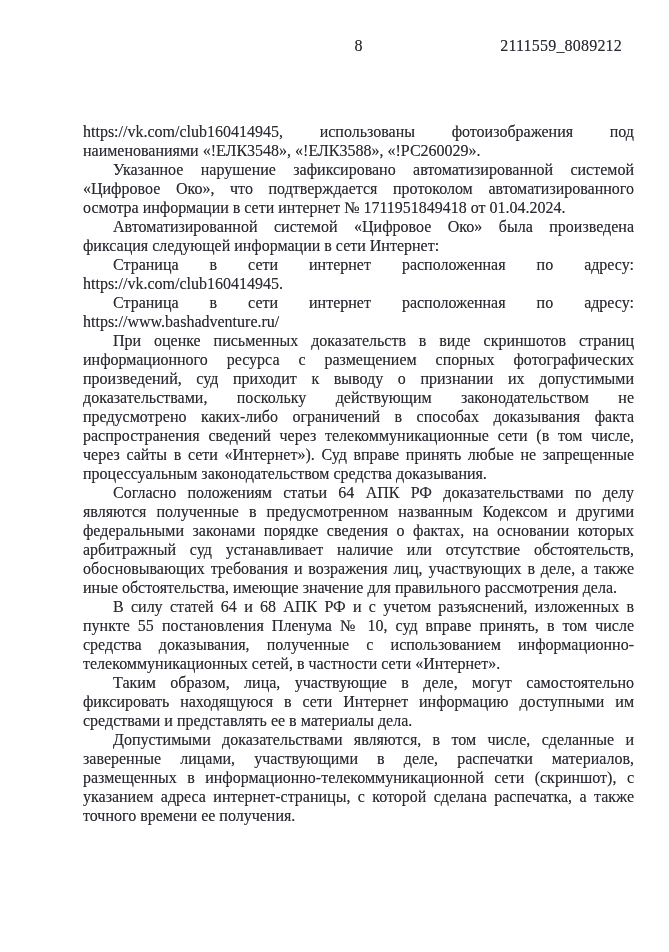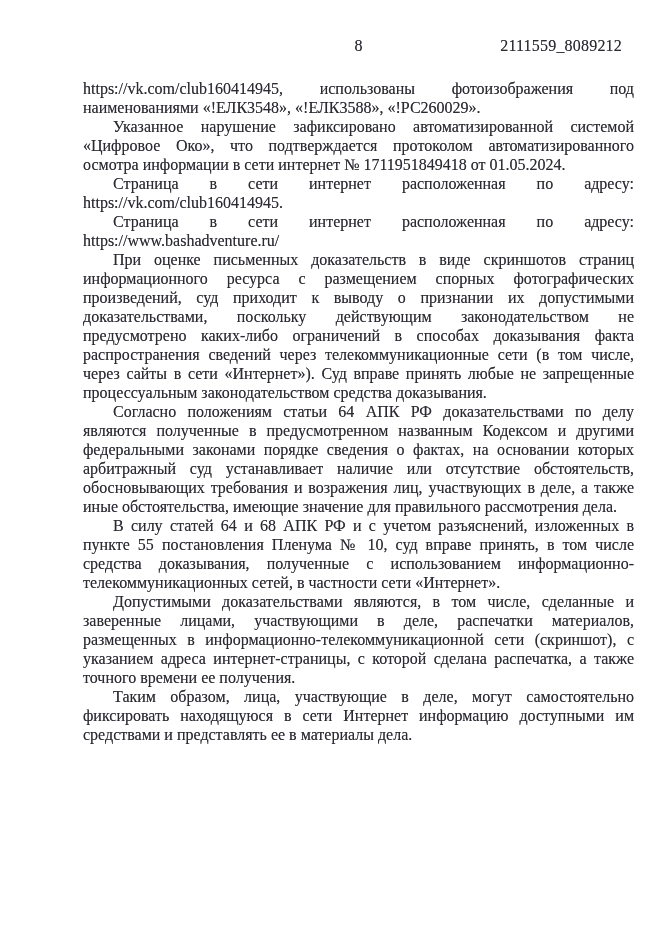--- a/index.html
+++ b/index.html
@@ -48,37 +48,39 @@
     text-align: justify;
   }
   .doc-body p {
     margin: 0;
     padding: 0;
     text-indent: 30px;
     hyphens: none;
   }
   .doc-body p.no-indent {
     text-indent: 0;
+    margin-top: 43px;
   }
 </style>
 </head>
 <body>
 
 <div class="page">
 
   <div class="header">
     <span class="page-number">8</span>
     <span class="doc-id">2111559_8089212</span>
   </div>
 
   <div class="doc-body">
     <p class="no-indent">https://vk.com/club160414945, использованы фотоизображения под наименованиями «!ЕЛК3548», «!ЕЛК3588», «!РС260029».</p>
-    <p>Указанное нарушение зафиксировано автоматизированной системой «Цифровое Око», что подтверждается протоколом автоматизированного осмотра информации в сети интернет № 1711951849418 от 01.05.2024.</p>
+    <p>Указанное нарушение зафиксировано автоматизированной системой «Цифровое Око», что подтверждается протоколом автоматизированного осмотра информации в сети интернет № 1711951849418 от 01.04.2024.</p>
+    <p>Автоматизированной системой «Цифровое Око» была произведена фиксация следующей информации в сети Интернет:</p>
     <p>Страница в сети интернет расположенная по адресу: https://vk.com/club160414945.</p>
     <p>Страница в сети интернет расположенная по адресу: https://www.bashadventure.ru/</p>
     <p>При оценке письменных доказательств в виде скриншотов страниц информационного ресурса с размещением спорных фотографических произведений, суд приходит к выводу о признании их допустимыми доказательствами, поскольку действующим законодательством не предусмотрено каких-либо ограничений в способах доказывания факта распространения сведений через телекоммуникационные сети (в том числе, через сайты в сети «Интернет»). Суд вправе принять любые не запрещенные процессуальным законодательством средства доказывания.</p>
     <p>Согласно положениям статьи 64 АПК РФ доказательствами по делу являются полученные в предусмотренном названным Кодексом и другими федеральными законами порядке сведения о фактах, на основании которых арбитражный суд устанавливает наличие или отсутствие обстоятельств, обосновывающих требования и возражения лиц, участвующих в деле, а также иные обстоятельства, имеющие значение для правильного рассмотрения дела.</p>
     <p>В силу статей 64 и 68 АПК РФ и с учетом разъяснений, изложенных в пункте 55 постановления Пленума № 10, суд вправе принять, в том числе средства доказывания, полученные с использованием информационно-телекоммуникационных сетей, в частности сети «Интернет».</p>
+    <p>Таким образом, лица, участвующие в деле, могут самостоятельно фиксировать находящуюся в сети Интернет информацию доступными им средствами и представлять ее в материалы дела.</p>
     <p>Допустимыми доказательствами являются, в том числе, сделанные и заверенные лицами, участвующими в деле, распечатки материалов, размещенных в информационно-телекоммуникационной сети (скриншот), с указанием адреса интернет-страницы, с которой сделана распечатка, а также точного времени ее получения.</p>
-    <p>Таким образом, лица, участвующие в деле, могут самостоятельно фиксировать находящуюся в сети Интернет информацию доступными им средствами и представлять ее в материалы дела.</p>
   </div>
 
 </div>
 
 </body></html>

